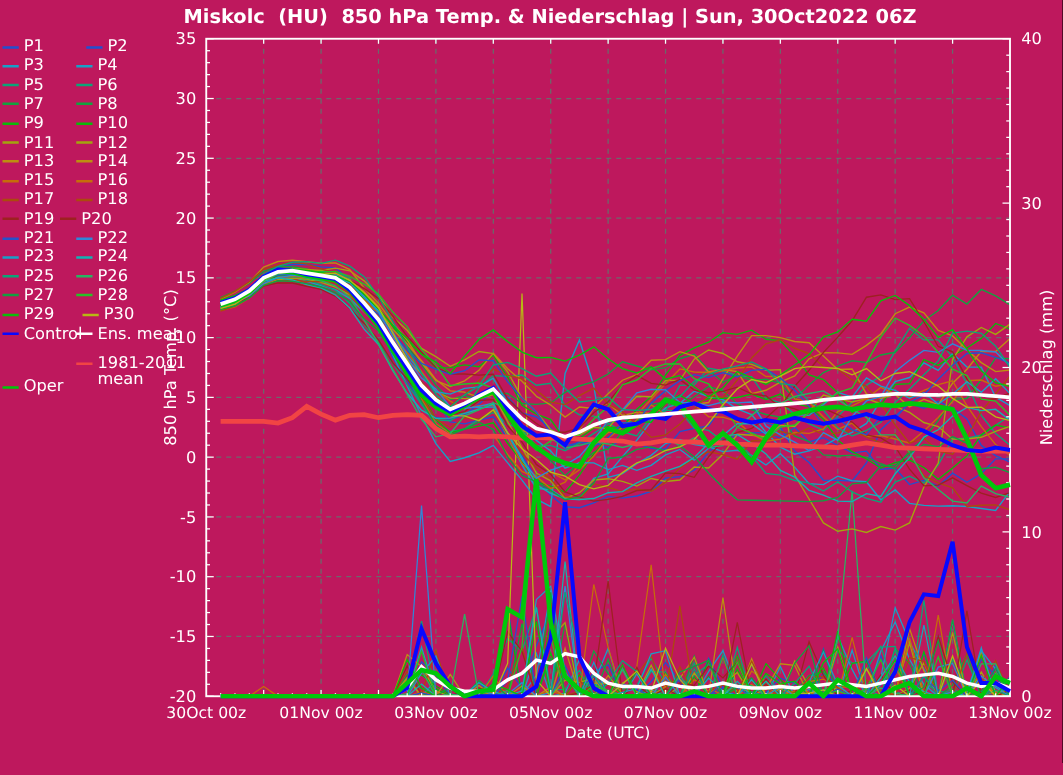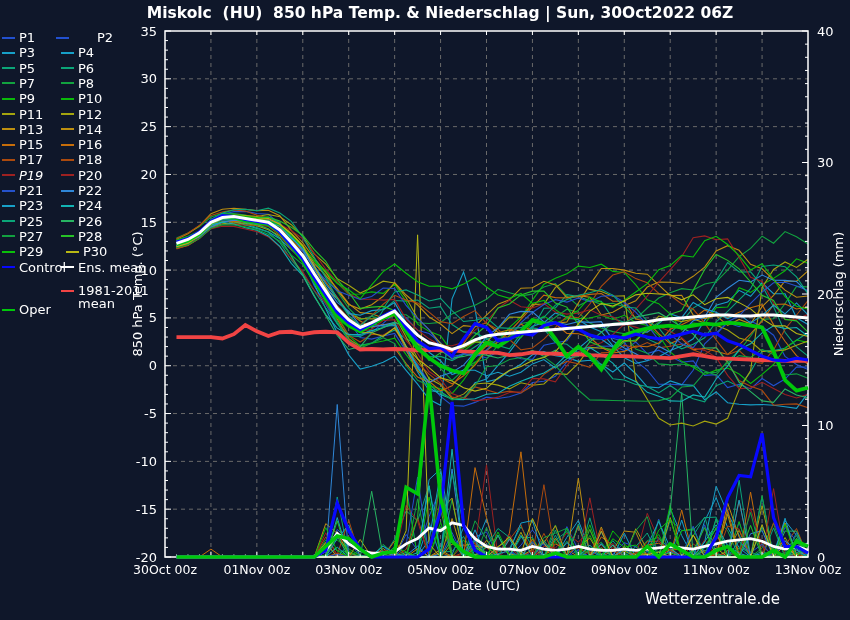--- a/index.html
+++ b/index.html
@@ -1,16 +1,16 @@
 <!DOCTYPE html>
 <html><head>
 <meta charset="utf-8">
 <style>
   html,body{margin:0;padding:0;background:#000;}
-  .canvas{position:relative;width:850px;height:620px;background:#0f172a;overflow:hidden;
+  .canvas{position:relative;width:850px;height:620px;background:#be185d;overflow:hidden;
           font-family:"DejaVu Sans","Liberation Sans",sans-serif;color:#fff;}
   .title{position:absolute;top:4px;left:60px;width:760px;text-align:center;
          font-size:15.5px;font-weight:bold;white-space:pre;}
   .legend{position:absolute;top:30px;left:0;width:160px;height:300px;font-size:13px;}
   .legend-item{position:absolute;height:15px;line-height:15px;white-space:nowrap;display:flex;align-items:center;}
   .legend-item.wrap{white-space:normal;line-height:13px;width:100px;align-items:flex-start;}
   .dash{display:inline-block;width:13px;height:2px;margin-right:4px;flex:0 0 13px;}
   .legend-item.wrap .dash{margin-top:6px;}
   .ylab-left{position:absolute;left:137px;top:294px;transform:translate(-50%,-50%) rotate(-90deg);font-size:13px;white-space:nowrap;}
   .ylab-right{position:absolute;left:838px;top:294px;transform:translate(-50%,-50%) rotate(-90deg);font-size:13px;white-space:nowrap;}
@@ -24,21 +24,21 @@
 </head>
 <body>
 
 <div class="canvas">
   <div class="title">Miskolc  (HU)  850 hPa Temp. &amp; Niederschlag | Sun, 30Oct2022 06Z</div>
   <div class="legend" id="legend">
       <div class="legend-item" style="top: 0px; left: 2px; align-items: center;">
         <span class="dash" style="background: rgb(34, 80, 207);"></span>
         <span>P1</span>
       </div>
-      <div class="legend-item" style="top: 0px; left: 56px; gap: 24px;">
+      <div class="legend-item" style="top: 0px; left: 69px;">
         <span class="dash" style="background: rgb(34, 80, 207);"></span>
         <span>P2</span>
       </div>
       <div class="legend-item" style="top: 15.3px; left: 2px;">
         <span class="dash" style="background: rgb(23, 160, 200);"></span>
         <span>P3</span>
       </div>
       <div class="legend-item" style="top: 15.3px; left: 61px;">
         <span class="dash" style="background: rgb(23, 160, 200);"></span>
         <span>P4</span>
@@ -92,25 +92,25 @@
         <span>P16</span>
       </div>
       <div class="legend-item" style="top: 122.4px; left: 2px;">
         <span class="dash" style="background: rgb(171, 74, 14);"></span>
         <span>P17</span>
       </div>
       <div class="legend-item" style="top: 122.4px; left: 61px;">
         <span class="dash" style="background: rgb(171, 74, 14);"></span>
         <span>P18</span>
       </div>
-      <div class="legend-item" style="top: 137.7px; left: 2px; font-style: italic;">
+      <div class="legend-item" style="top: 137.7px; left: 2px;">
         <span class="dash" style="background: rgb(157, 33, 33);"></span>
         <span>P19</span>
       </div>
-      <div class="legend-item" style="top: 137.7px; left: 61px; text-align: center;">
+      <div class="legend-item" style="top: 137.7px; left: 48px; text-align: center;">
         <span class="dash" style="background: rgb(157, 33, 33);"></span>
         <span>P20</span>
       </div>
       <div class="legend-item" style="top: 153px; left: 2px;">
         <span class="dash" style="background: rgb(37, 82, 204);"></span>
         <span>P21</span>
       </div>
       <div class="legend-item" style="top: 153px; left: 61px;">
         <span class="dash" style="background: rgb(47, 135, 216);"></span>
         <span>P22</span>
@@ -448,14 +448,13 @@
       <polyline points="176.48214285714286,557 187.96428571428572,557 199.44642857142856,557 210.92857142857144,557 222.41071428571428,557 233.89285714285714,557 245.375,557 256.8571428571429,557 268.3392857142857,557 279.82142857142856,557 291.30357142857144,557 302.7857142857143,557 314.2678571428571,557 325.75,550.425 337.2321428571429,503.085 348.7142857142857,530.7 360.19642857142856,549.11 371.67857142857144,557 383.1607142857143,557 394.6428571428571,557 406.125,557 417.6071428571429,557 429.0892857142857,549.11 440.57142857142856,510.975 452.05357142857144,401.83 463.5357142857143,525.44 475.01785714285717,550.425 486.5,557 497.98214285714283,557 509.4642857142857,557 520.9464285714286,557 532.4285714285714,557 543.9107142857142,557 555.3928571428571,557 566.875,557 578.3571428571429,557 589.8392857142858,557 601.3214285714286,557 612.8035714285714,557 624.2857142857142,557 635.7678571428571,557 647.25,557 658.7321428571429,557 670.2142857142858,557 681.6964285714286,557 693.1785714285714,557 704.6607142857143,557 716.1428571428571,537.275 727.625,497.825 739.1071428571429,475.47 750.5892857142857,476.78499999999997 762.0714285714286,433.39 773.5535714285714,517.55 785.0357142857143,546.48 796.5178571428571,546.48 808,553.055" fill="none" stroke="#0808ff" stroke-width="3.2" clip-path="url(#clip)"></polyline>
       <polyline points="176.48214285714286,557 187.96428571428572,557 199.44642857142856,557 210.92857142857144,557 222.41071428571428,557 233.89285714285714,557 245.375,557 256.8571428571429,557 268.3392857142857,557 279.82142857142856,557 291.30357142857144,557 302.7857142857143,557 314.2678571428571,557 325.75,546.48 337.2321428571429,535.96 348.7142857142857,538.59 360.19642857142856,549.11 371.67857142857144,557 383.1607142857143,553.055 394.6428571428571,551.74 406.125,487.305 417.6071428571429,493.88 429.0892857142857,383.42 440.57142857142856,497.825 452.05357142857144,541.22 463.5357142857143,551.74 475.01785714285717,557 486.5,557 497.98214285714283,557 509.4642857142857,557 520.9464285714286,557 532.4285714285714,557 543.9107142857142,557 555.3928571428571,553.055 566.875,557 578.3571428571429,557 589.8392857142858,557 601.3214285714286,557 612.8035714285714,557 624.2857142857142,557 635.7678571428571,557 647.25,546.48 658.7321428571429,557 670.2142857142858,543.85 681.6964285714286,550.425 693.1785714285714,557 704.6607142857143,557 716.1428571428571,550.425 727.625,546.48 739.1071428571429,557 750.5892857142857,557 762.0714285714286,557 773.5535714285714,550.425 785.0357142857143,557 796.5178571428571,541.22 808,546.48" fill="none" stroke="#00c80a" stroke-width="3.6" clip-path="url(#clip)"></polyline>
       <polyline points="176.48214285714286,337.03636363636366 187.96428571428572,337.03636363636366 199.44642857142856,337.03636363636366 210.92857142857144,337.03636363636366 222.41071428571428,338.47090909090906 233.89285714285714,334.16727272727275 245.375,325.08181818181816 256.8571428571429,331.2981818181818 268.3392857142857,336.08 279.82142857142856,332.25454545454545 291.30357142857144,331.77636363636367 302.7857142857143,334.16727272727275 314.2678571428571,332.25454545454545 325.75,331.77636363636367 337.2321428571429,332.25454545454545 348.7142857142857,342.7745454545455 360.19642857142856,349.4690909090909 371.67857142857144,348.9909090909091 383.1607142857143,349.4690909090909 394.6428571428571,348.9909090909091 406.125,349.4690909090909 417.6071428571429,350.4254545454545 429.0892857142857,349.9472727272728 440.57142857142856,350.4254545454545 452.05357142857144,350.4254545454545 463.5357142857143,351.3818181818182 475.01785714285717,351.86 486.5,352.33818181818185 497.98214285714283,352.8163636363636 509.4642857142857,355.2072727272727 520.9464285714286,354.2509090909091 532.4285714285714,352.33818181818185 543.9107142857142,353.29454545454547 555.3928571428571,353.77272727272725 566.875,354.2509090909091 578.3571428571429,354.2509090909091 589.8392857142858,355.2072727272727 601.3214285714286,355.68545454545455 612.8035714285714,356.1636363636364 624.2857142857142,356.1636363636364 635.7678571428571,356.64181818181817 647.25,357.12000000000006 658.7321428571429,357.5981818181818 670.2142857142858,358.0763636363636 681.6964285714286,356.1636363636364 693.1785714285714,354.2509090909091 704.6607142857143,356.1636363636364 716.1428571428571,358.0763636363636 727.625,358.55454545454546 739.1071428571429,359.03272727272724 750.5892857142857,359.51090909090914 762.0714285714286,359.98909090909086 773.5535714285714,360.46727272727276 785.0357142857143,360.94545454545454 796.5178571428571,360.94545454545454 808,360.94545454545454" fill="none" stroke="#f14444" stroke-width="3.8" clip-path="url(#clip)"></polyline>
       <polyline points="176.48214285714286,244.26909090909092 187.96428571428572,240.44363636363636 199.44642857142856,233.74909090909088 210.92857142857144,222.27272727272728 222.41071428571428,216.53454545454545 233.89285714285714,217.4909090909091 245.375,220.36 256.8571428571429,222.27272727272728 268.3392857142857,224.18545454545452 279.82142857142856,231.83636363636364 291.30357142857144,246.1818181818182 302.7857142857143,260.5272727272727 314.2678571428571,279.6545454545454 325.75,298.7818181818182 337.2321428571429,315.99636363636364 348.7142857142857,325.56 360.19642857142856,331.2981818181818 371.67857142857144,324.6036363636363 383.1607142857143,317.90909090909093 394.6428571428571,313.1272727272727 406.125,331.2981818181818 417.6071428571429,348.51272727272726 429.0892857142857,358.0763636363636 440.57142857142856,365.72727272727275 452.05357142857144,370.5090909090909 463.5357142857143,373.3781818181818 475.01785714285717,354.2509090909091 486.5,342.7745454545455 497.98214285714283,346.6 509.4642857142857,338.9490909090909 520.9464285714286,331.2981818181818 532.4285714285714,319.8218181818182 543.9107142857142,323.6472727272727 555.3928571428571,338.9490909090909 566.875,356.1636363636364 578.3571428571429,346.6 589.8392857142858,356.1636363636364 601.3214285714286,369.5527272727272 612.8035714285714,350.4254545454545 624.2857142857142,335.12363636363636 635.7678571428571,331.2981818181818 647.25,328.4290909090909 658.7321428571429,326.5163636363636 670.2142857142858,325.56 681.6964285714286,327.4727272727273 693.1785714285714,325.56 704.6607142857143,323.6472727272727 716.1428571428571,324.6036363636363 727.625,322.6909090909091 739.1071428571429,323.6472727272727 750.5892857142857,325.56 762.0714285714286,327.4727272727273 773.5535714285714,351.3818181818182 785.0357142857143,380.07272727272726 796.5178571428571,390.5927272727273 808,387.72363636363633" fill="none" stroke="#00c80a" stroke-width="3.8" clip-path="url(#clip)"></polyline>
       <polyline points="176.48214285714286,242.35636363636365 187.96428571428572,238.53090909090906 199.44642857142856,231.83636363636364 210.92857142857144,221.31636363636363 222.41071428571428,215.57818181818183 233.89285714285714,216.53454545454545 245.375,219.40363636363634 256.8571428571429,221.31636363636363 268.3392857142857,223.22909090909093 279.82142857142856,231.83636363636364 291.30357142857144,245.22545454545454 302.7857142857143,258.61454545454546 314.2678571428571,277.7418181818182 325.75,294.9563636363636 337.2321428571429,312.1709090909091 348.7142857142857,322.6909090909091 360.19642857142856,329.38545454545454 371.67857142857144,323.6472727272727 383.1607142857143,315.99636363636364 394.6428571428571,310.2581818181818 406.125,327.4727272727273 417.6071428571429,340.86181818181814 429.0892857142857,348.51272727272726 440.57142857142856,347.5563636363637 452.05357142857144,356.1636363636364 463.5357142857143,338.9490909090909 475.01785714285717,323.6472727272727 486.5,327.4727272727273 497.98214285714283,340.86181818181814 509.4642857142857,338.9490909090909 520.9464285714286,333.2109090909091 532.4285714285714,335.12363636363636 543.9107142857142,325.56 555.3928571428571,322.6909090909091 566.875,327.4727272727273 578.3571428571429,329.38545454545454 589.8392857142858,335.12363636363636 601.3214285714286,337.99272727272734 612.8035714285714,336.08 624.2857142857142,337.99272727272734 635.7678571428571,334.16727272727275 647.25,337.03636363636366 658.7321428571429,338.9490909090909 670.2142857142858,337.03636363636366 681.6964285714286,334.16727272727275 693.1785714285714,331.2981818181818 704.6607142857143,335.12363636363636 716.1428571428571,333.2109090909091 727.625,340.86181818181814 739.1071428571429,344.6872727272727 750.5892857142857,350.4254545454545 762.0714285714286,356.1636363636364 773.5535714285714,359.98909090909086 785.0357142857143,360.94545454545454 796.5178571428571,358.0763636363636 808,359.98909090909086" fill="none" stroke="#0808ff" stroke-width="3.2" clip-path="url(#clip)"></polyline>
       <polyline points="176.48214285714286,243.31272727272724 187.96428571428572,239.48727272727274 199.44642857142856,232.7927272727273 210.92857142857144,222.27272727272728 222.41071428571428,217.4909090909091 233.89285714285714,216.53454545454545 245.375,218.44727272727275 256.8571428571429,220.36 268.3392857142857,222.27272727272728 279.82142857142856,229.92363636363638 291.30357142857144,242.35636363636365 302.7857142857143,255.74545454545455 314.2678571428571,273.9163636363636 325.75,291.1309090909091 337.2321428571429,308.3454545454546 348.7142857142857,319.8218181818182 360.19642857142856,327.4727272727273 371.67857142857144,322.6909090909091 383.1607142857143,316.95272727272726 394.6428571428571,311.2145454545455 406.125,323.6472727272727 417.6071428571429,335.12363636363636 429.0892857142857,342.7745454545455 440.57142857142856,345.64363636363635 452.05357142857144,349.4690909090909 463.5357142857143,345.64363636363635 475.01785714285717,339.9054545454545 486.5,336.08 497.98214285714283,334.16727272727275 509.4642857142857,333.2109090909091 520.9464285714286,332.25454545454545 532.4285714285714,331.2981818181818 543.9107142857142,330.34181818181816 555.3928571428571,329.38545454545454 566.875,328.4290909090909 578.3571428571429,327.4727272727273 589.8392857142858,326.5163636363636 601.3214285714286,325.56 612.8035714285714,324.6036363636363 624.2857142857142,323.6472727272727 635.7678571428571,322.6909090909091 647.25,321.73454545454547 658.7321428571429,319.8218181818182 670.2142857142858,318.86545454545455 681.6964285714286,317.90909090909093 693.1785714285714,316.95272727272726 704.6607142857143,315.99636363636364 716.1428571428571,315.03999999999996 727.625,315.03999999999996 739.1071428571429,315.99636363636364 750.5892857142857,315.99636363636364 762.0714285714286,315.03999999999996 773.5535714285714,315.03999999999996 785.0357142857143,315.99636363636364 796.5178571428571,316.95272727272726 808,317.90909090909093" fill="none" stroke="#ffffff" stroke-width="3" clip-path="url(#clip)"></polyline>
     </svg>
   <div class="ylab-left">850 hPa Temp. (°C)</div>
   <div class="ylab-right">Niederschlag (mm)</div>
   <div class="xlab"><span class="xlab-inner">Date (UTC)</span></div>
-  <div class="footer-right">Wetterzentrale.de</div>
 </div>
 
 </body></html>

